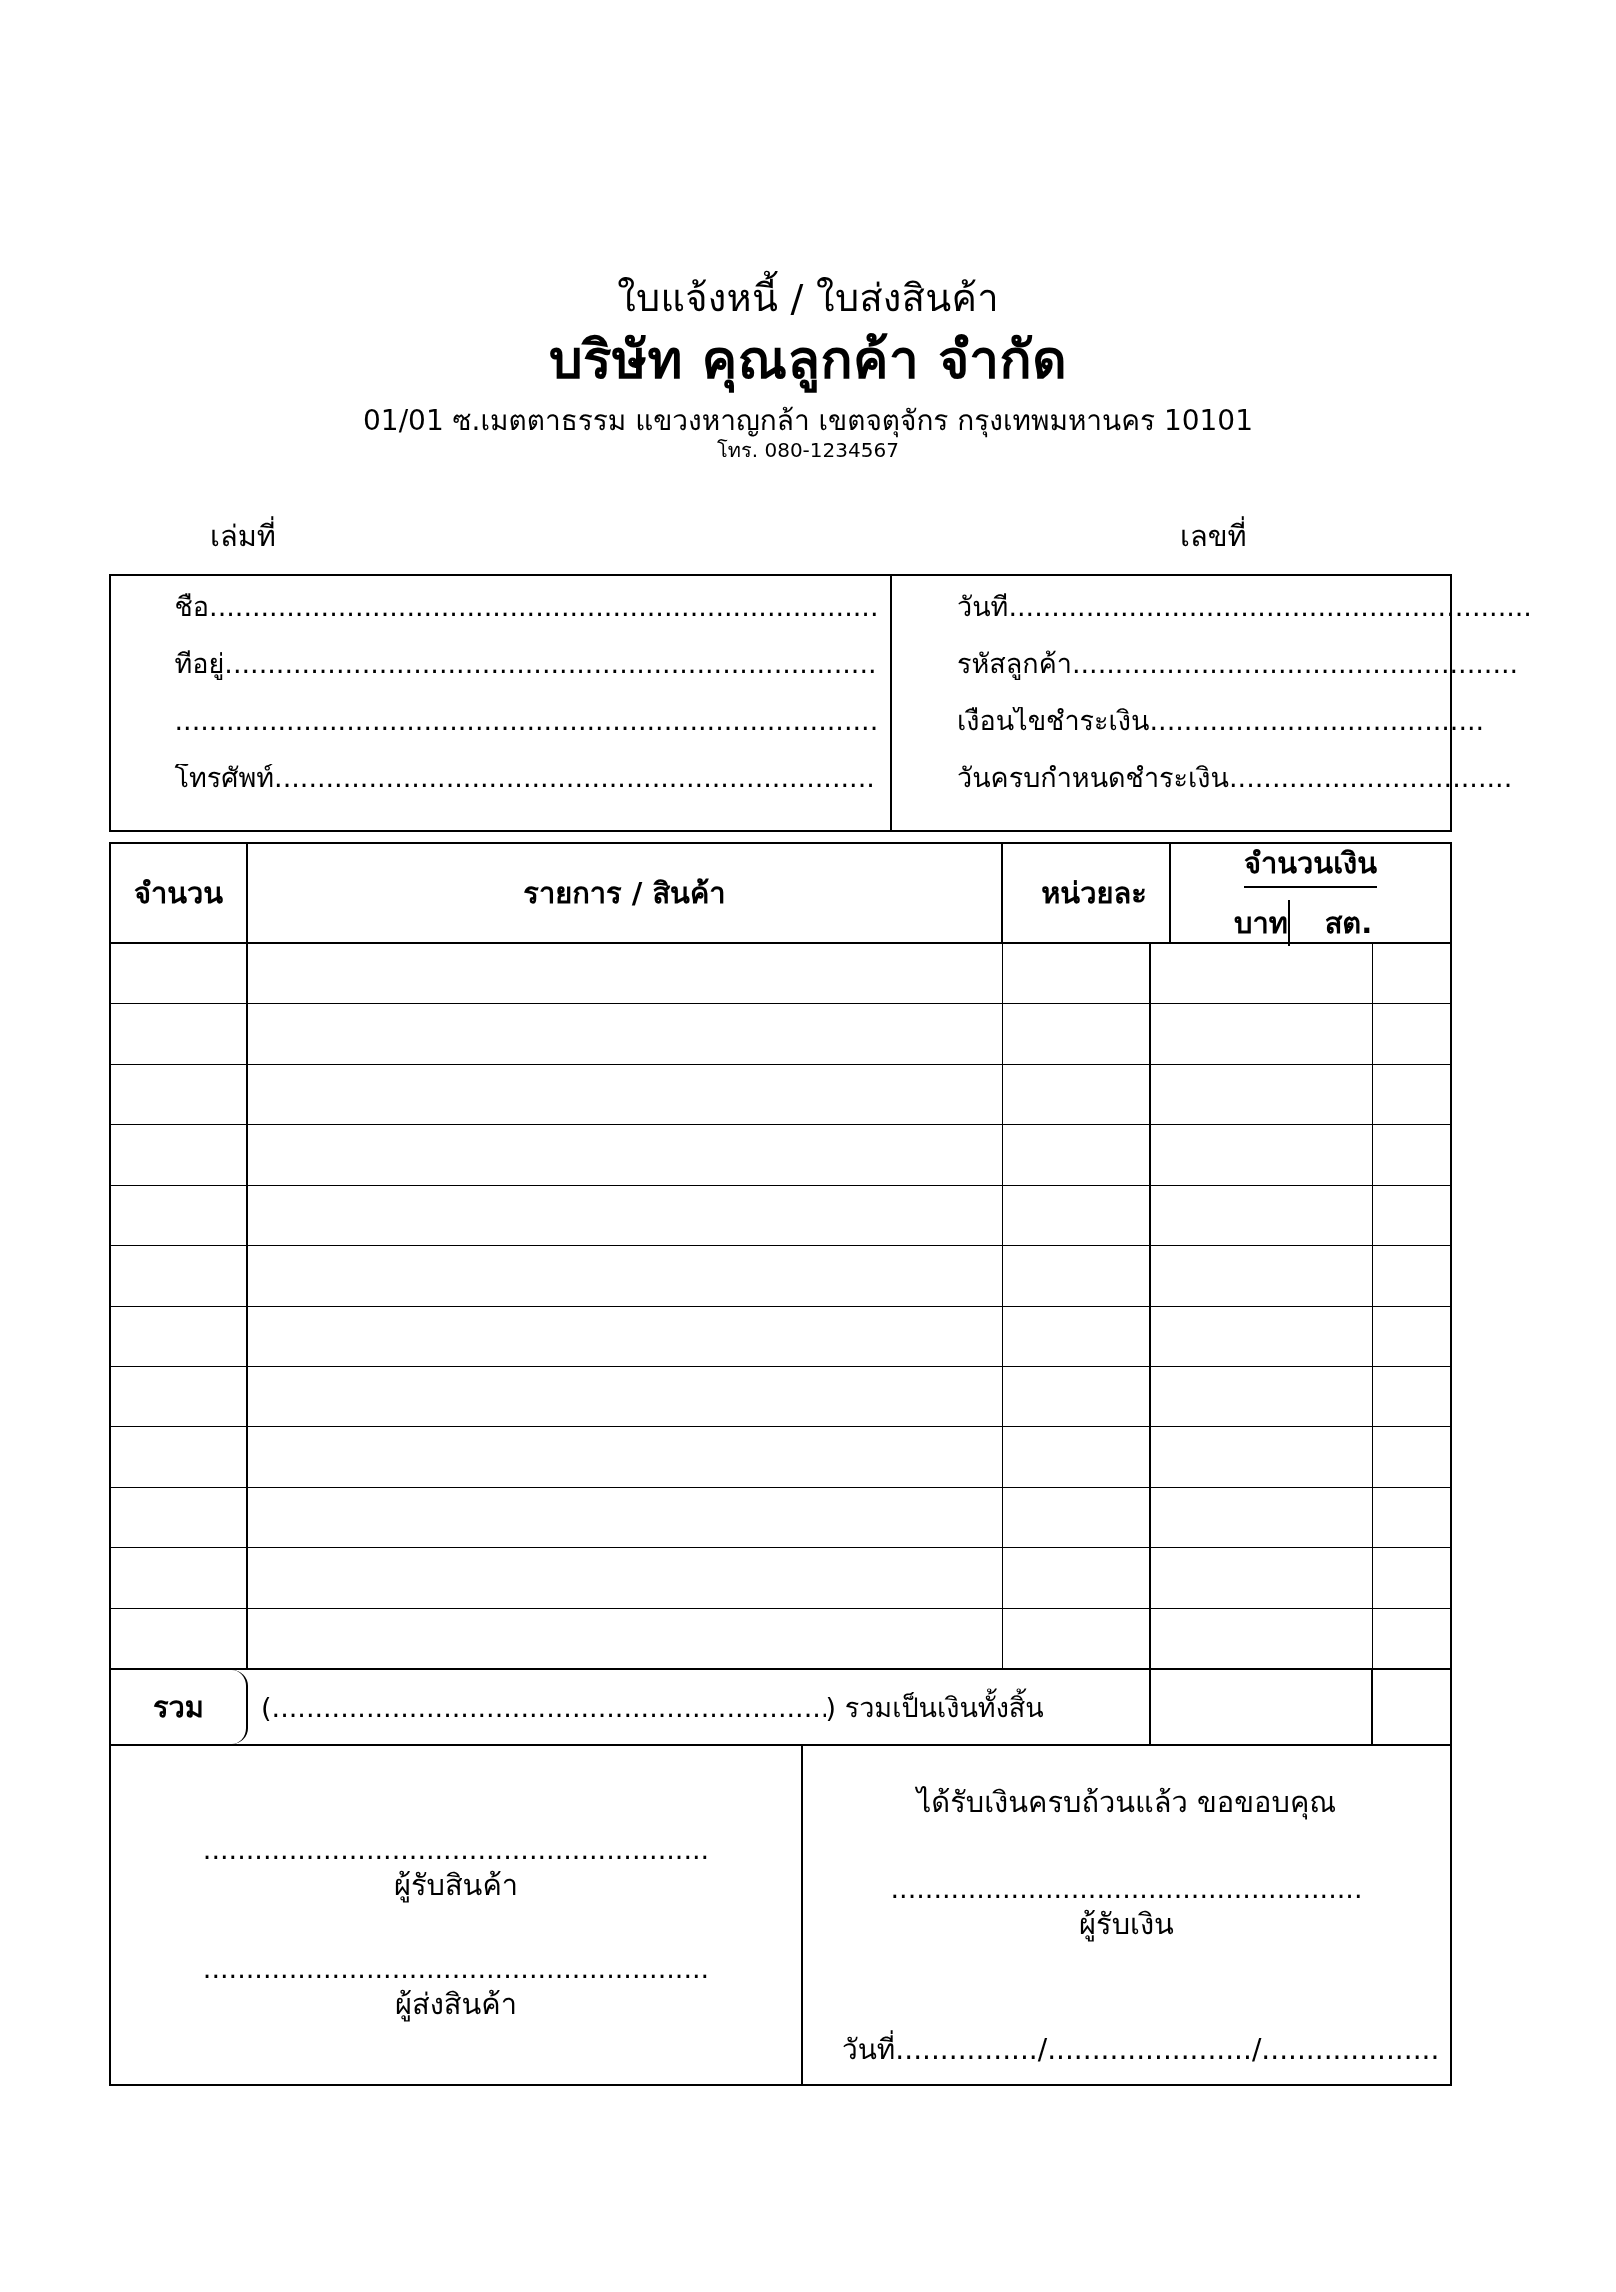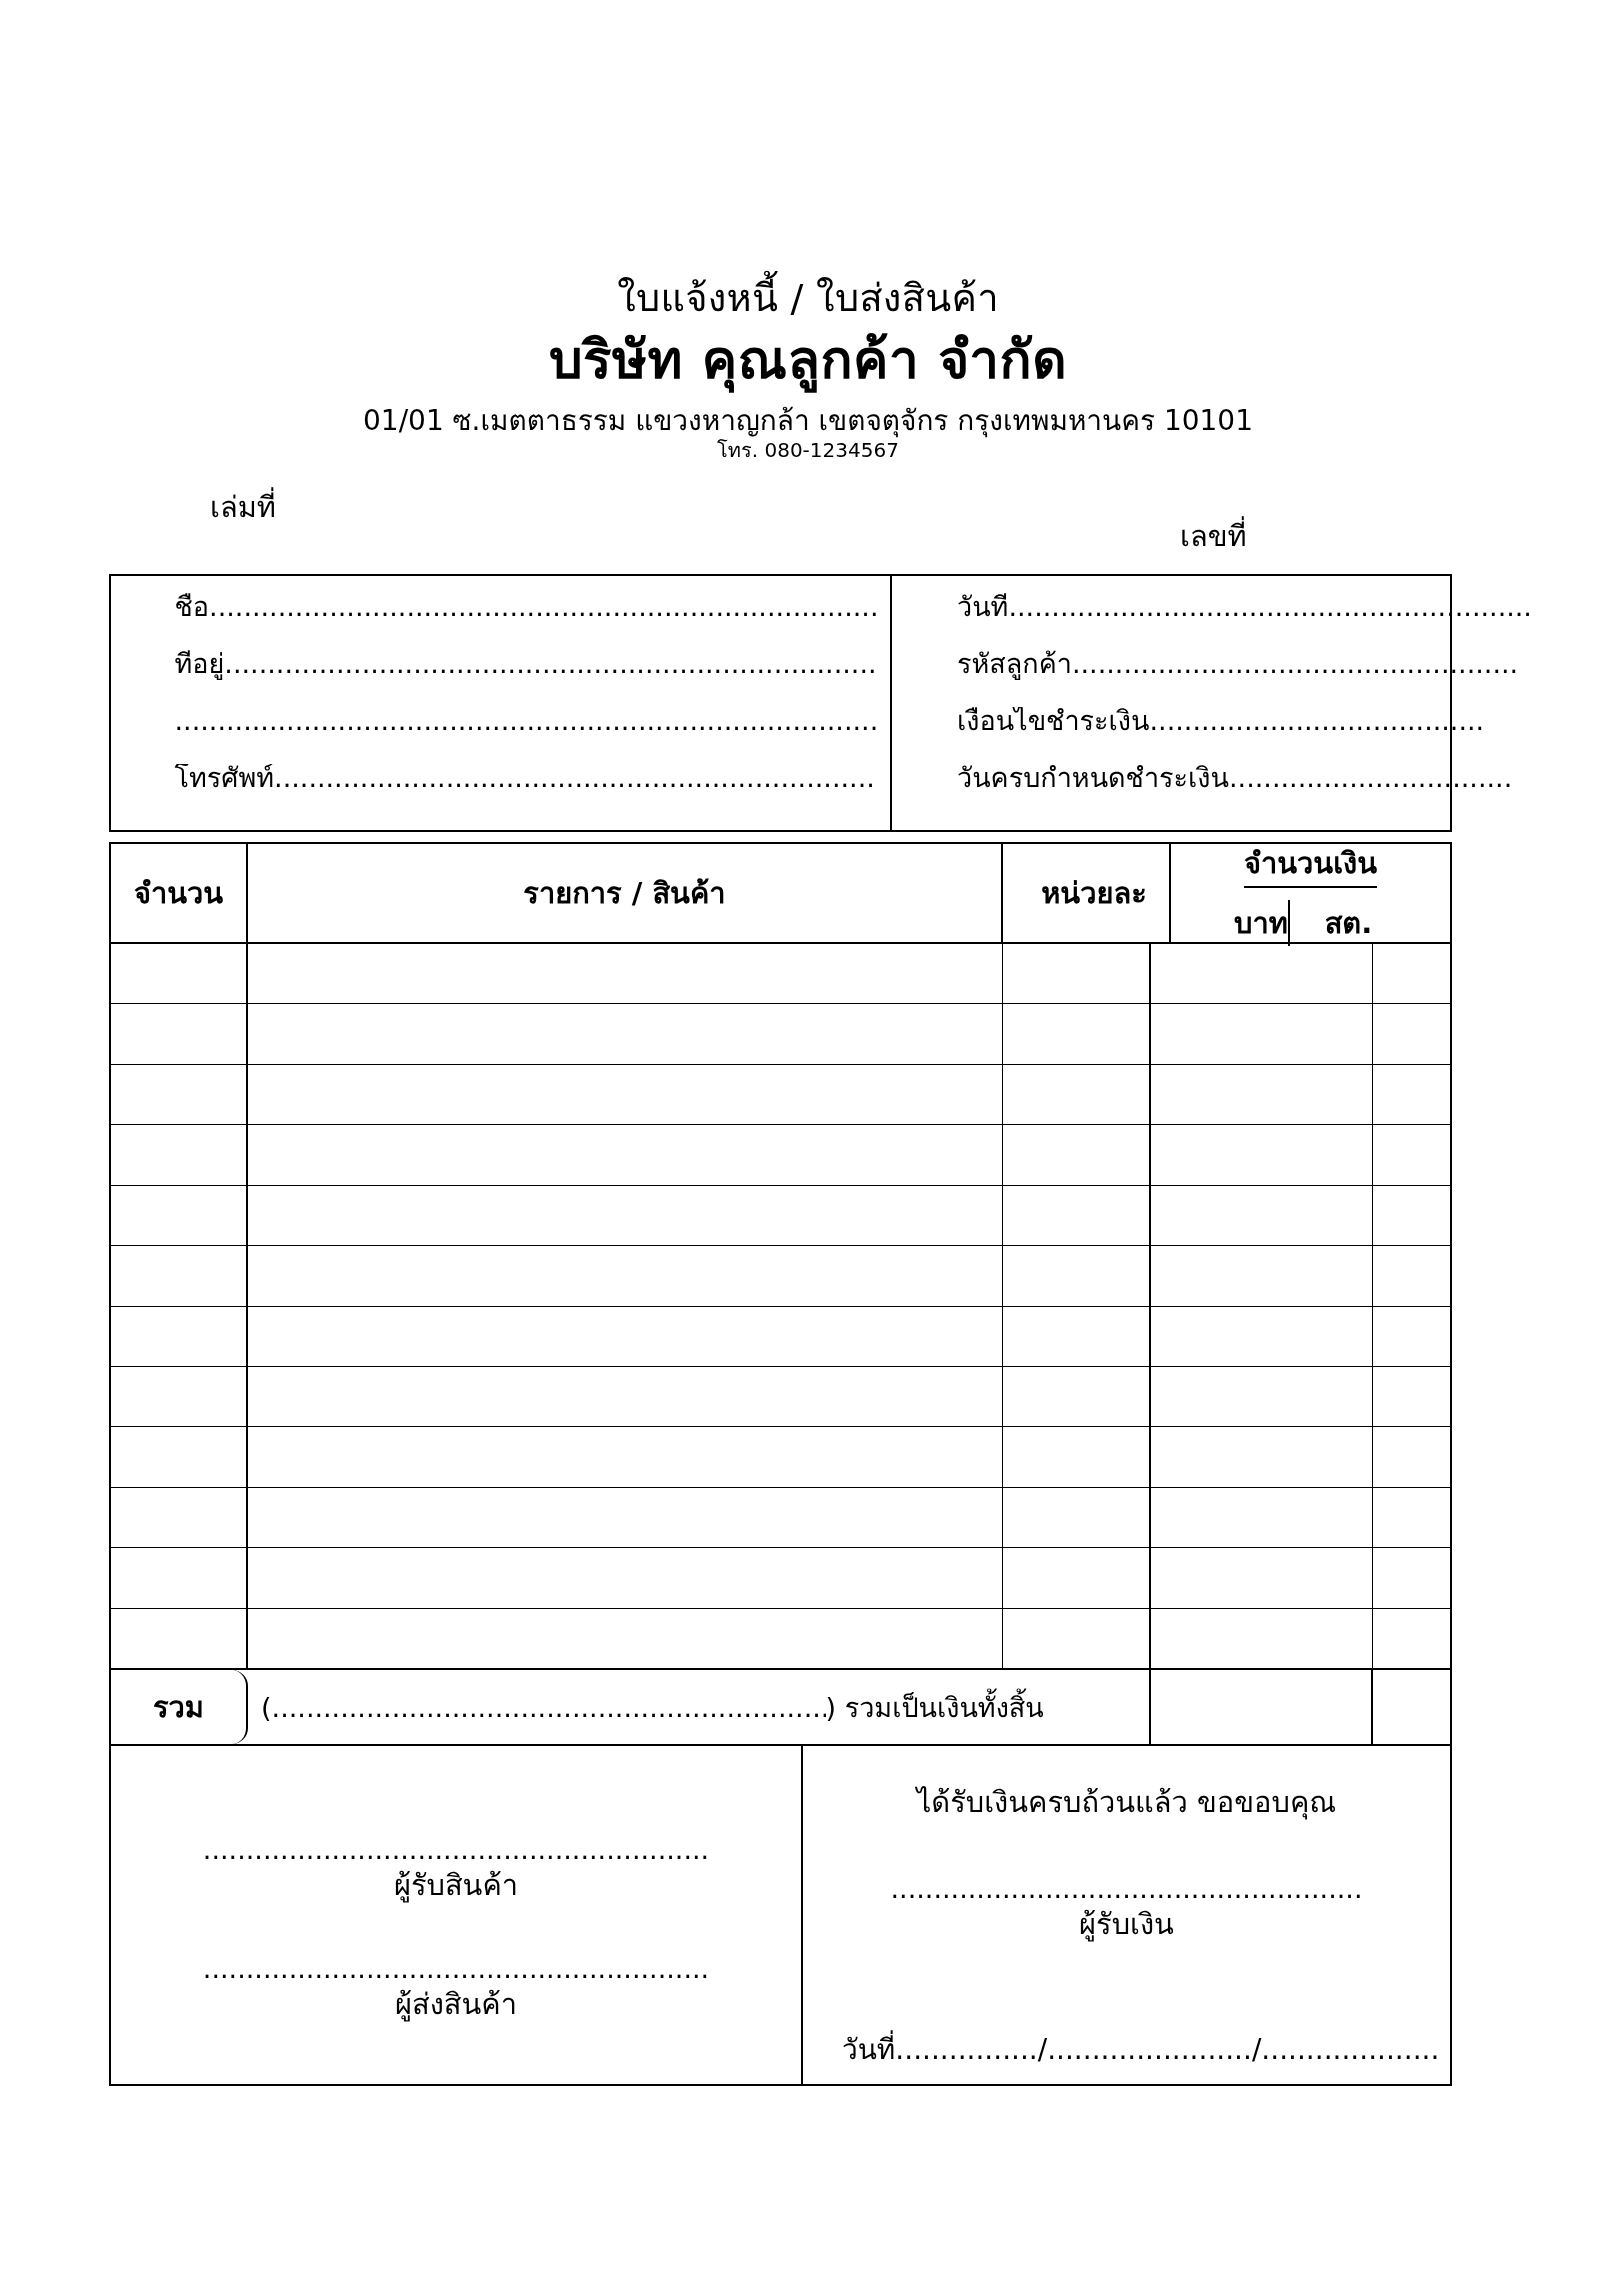--- a/index.html
+++ b/index.html
@@ -49,21 +49,21 @@
     margin-top: 11px;
   }
   .company-phone {
     font-size: 20px;
     line-height: 1.25;
   }
 
   .book-no {
     position: absolute;
     left: 210px;
-    top: 484px;
+    top: 513px;
     font-size: 29px;
   }
   .doc-no {
     position: absolute;
     left: 1180px;
     top: 513px;
     font-size: 29px;
   }
 
   

